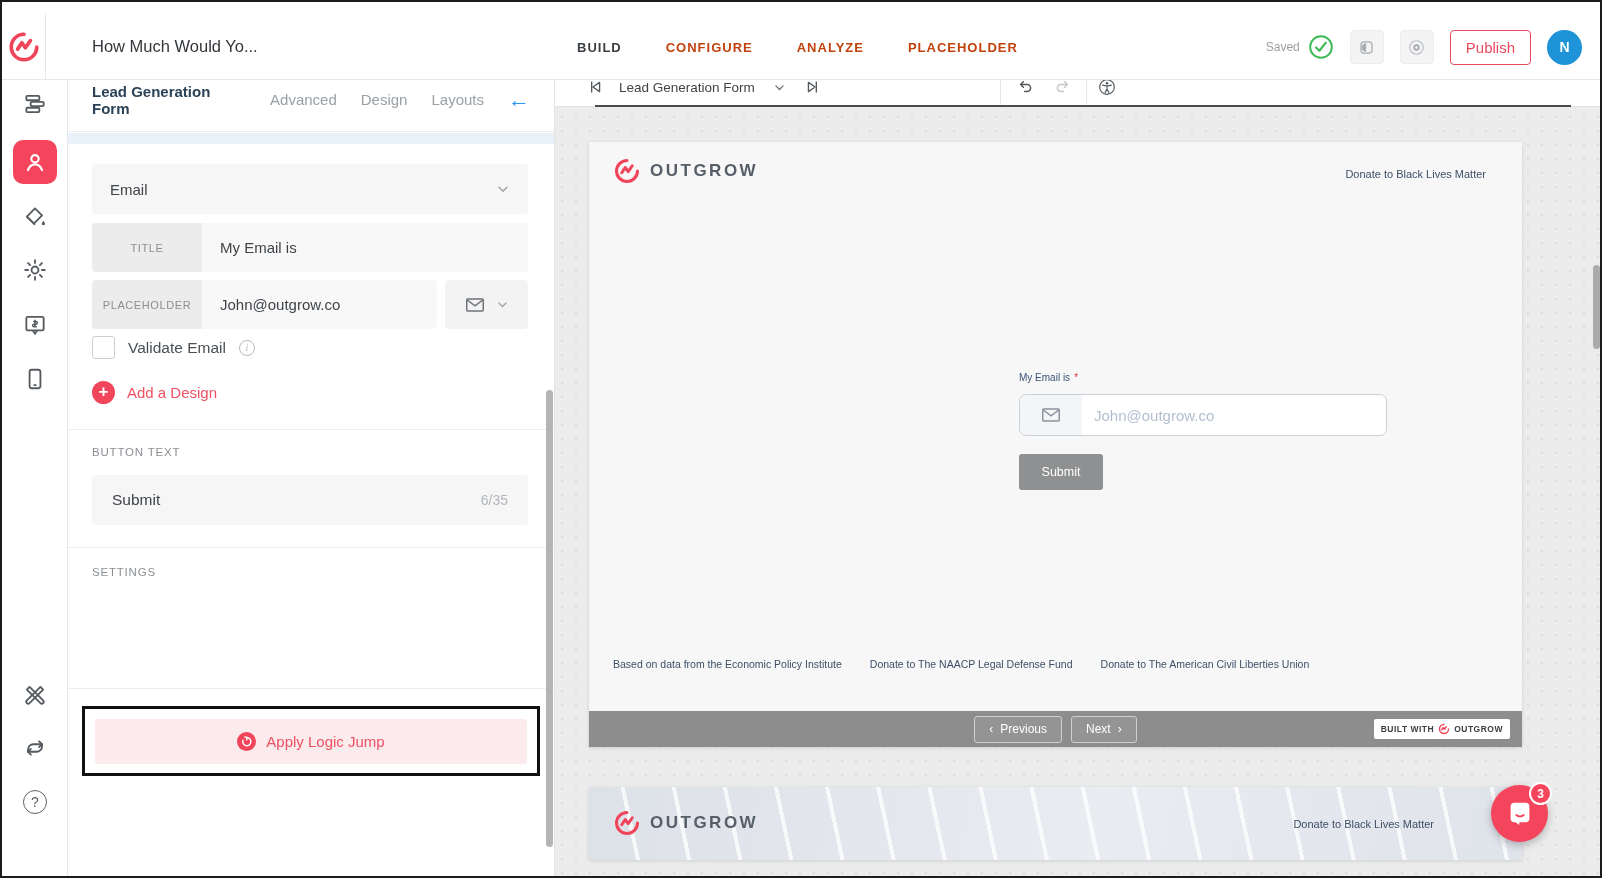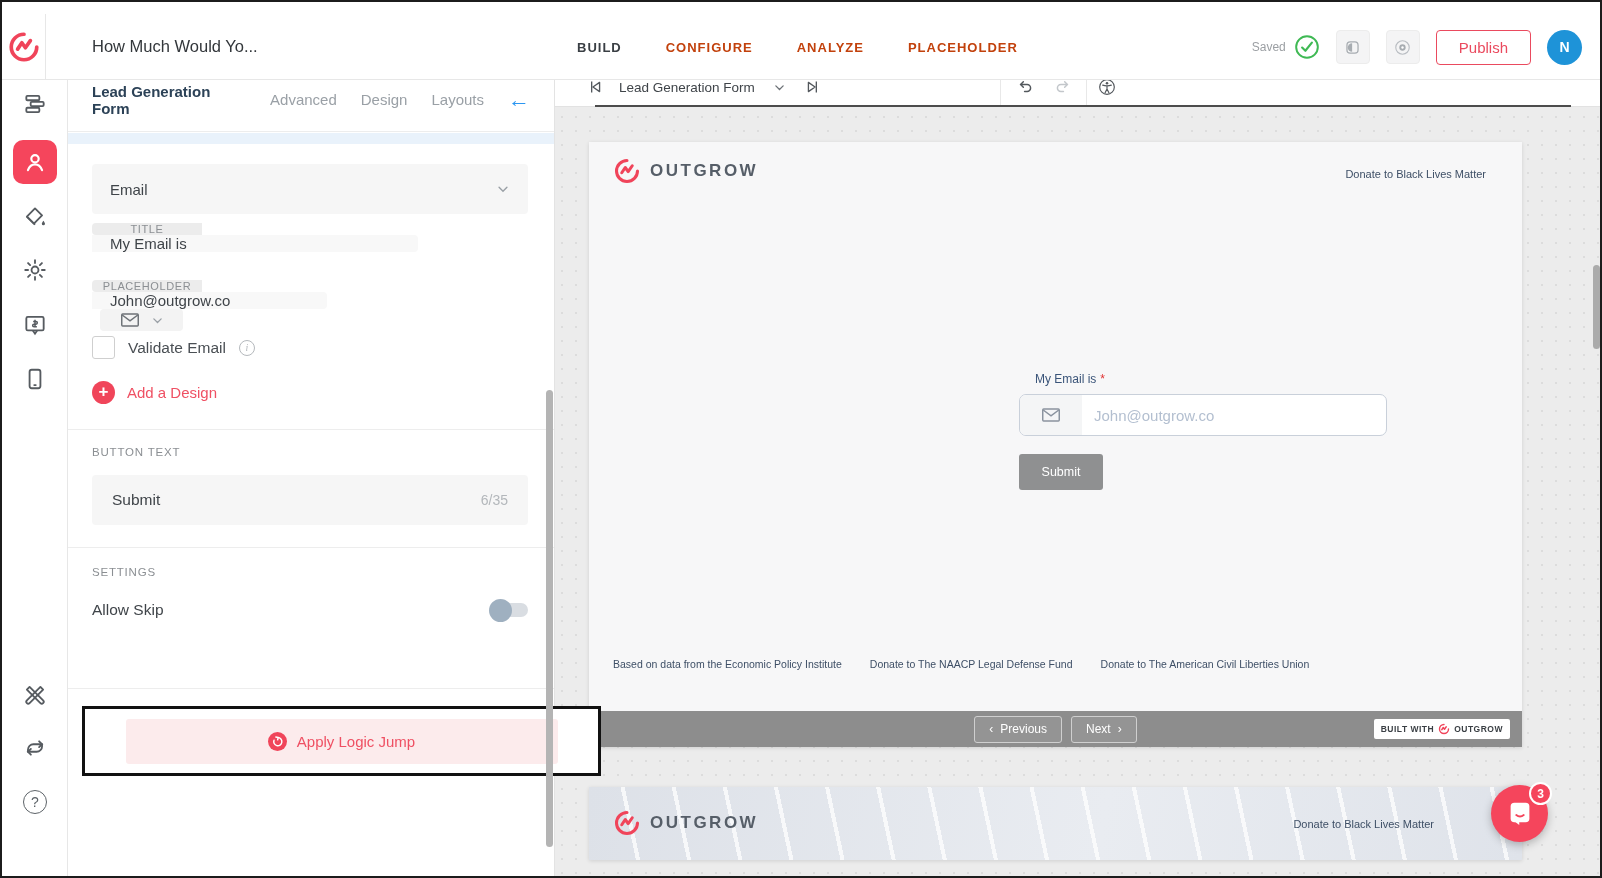--- a/index.html
+++ b/index.html
@@ -14,21 +14,21 @@
   .doc-title { position:absolute; left:90px; top:23px; font-size:16.5px; color:#33373b; font-weight:500; }
   .main-tabs { position:absolute; left:575px; top:0; height:66px; display:flex; align-items:center; gap:44px; }
   .main-tab { font-size:13px; letter-spacing:1px; color:#c2410c; cursor:pointer; font-weight:700; }
   .main-tab.active { color:#3a3f44; font-weight:700; }
   .topbar-right { position:absolute; right:18px; top:0; height:66px; display:flex; align-items:center; gap:16px; }
   .saved-wrap { display:flex; align-items:center; gap:8px; }
   .saved-label { font-size:12px; color:#9b9fa3; }
   .saved-check svg { width:26px; height:26px; display:block; }
   .sq-btn { width:34px; height:34px; background:#f4f4f5; border:1px solid #ececec; border-radius:4px; display:flex; align-items:center; justify-content:center; cursor:pointer; }
   .sq-btn svg { width:19px; height:19px; }
-  .publish-btn { height:35px; padding:0 22px; background:#fff; border:1px solid #ea4a5e; border-radius:4px; color:#ea4a5e; font-size:15px; display:flex; align-items:center; cursor:pointer; }
+  .publish-btn { height:35px; padding:0 15px; background:#fff; border:1px solid #ea4a5e; border-radius:4px; color:#ea4a5e; font-size:15px; display:flex; align-items:center; cursor:pointer; }
   .avatar { width:35px; height:35px; border-radius:50%; background:#1e93d8; color:#fff; font-size:14px; font-weight:700; display:flex; align-items:center; justify-content:center; cursor:pointer; }
 
   
   .iconbar { position:absolute; left:0; top:66px; width:66px; height:810px; background:#fff; border-right:1px solid #e7e7e7; z-index:20; }
   .rail-btn { position:absolute; left:11px; width:44px; height:44px; display:flex; align-items:center; justify-content:center; border-radius:10px; cursor:pointer; }
   .rail-btn svg { width:26px; height:26px; }
   .rail-btn.active { background:#f5455c; }
   .help-circle { width:24px; height:24px; border:1.6px solid #5d6368; border-radius:50%; color:#5d6368; font-size:14px; display:flex; align-items:center; justify-content:center; }
 
   
@@ -37,21 +37,21 @@
   .panel-tab { font-size:15px; color:#9aa0a6; cursor:pointer; }
   .panel-tab.primary { color:#2c4257; font-weight:700; }
   .back-arrow { margin-left:auto; color:#2b96f1; font-size:22px; line-height:1; cursor:pointer; }
   .blue-strip { position:absolute; left:0; top:65px; width:100%; height:11px; background:#e9f2fb; }
 
   .fld-select { position:absolute; left:24px; top:96px; width:436px; height:50px; background:#f6f6f6; border-radius:4px; display:flex; align-items:center; padding:0 18px; cursor:pointer; }
   .fld-select-value { font-size:15px; color:#3f4449; }
   .chev { margin-left:auto; }
   .chev svg { width:14px; height:14px; display:block; }
 
-  .kv-row { position:absolute; left:24px; display:flex; height:49px;flex-direction:column; }
+  .kv-row { position:absolute; left:24px; display:flex; height:49px; }
   .kv-label { width:110px; background:#ececec; border-radius:4px 0 0 4px; display:flex; align-items:center; justify-content:center; font-size:11px; letter-spacing:.6px; color:#8b8f93; }
   .kv-input { border:0; outline:0; background:#f8f8f8; border-radius:0 4px 4px 0; font-family:"Liberation Sans",sans-serif; font-size:15px; color:#3f4449; padding:0 18px; }
   .icon-select { margin-left:8px; width:83px; background:#f3f3f3; border-radius:4px; display:flex; align-items:center; justify-content:center; gap:10px; cursor:pointer; }
   .icon-select svg.env { width:22px; height:22px; }
 
   .check-row { position:absolute; left:24px; top:268px; display:flex; align-items:center; gap:13px; }
   .checkbox { width:23px; height:23px; border:1px solid #cfcfcf; border-radius:3px; background:#fff; cursor:pointer; }
   .check-label { font-size:15.5px; color:#4a4f54; }
   .info-dot { width:16px; height:16px; border:1.3px solid #b5b9bd; border-radius:50%; color:#b5b9bd; font-size:10px; display:flex; align-items:center; justify-content:center; font-style:italic; font-family:"Liberation Serif",serif; }
 
@@ -68,21 +68,21 @@
 
   .toggle-row { position:absolute; left:24px; width:436px; display:flex; align-items:center; }
   .toggle-label { font-size:15.5px; color:#3f4449; }
   .toggle { margin-left:auto; position:relative; width:37px; height:14px; border-radius:7px; cursor:pointer; }
   .toggle .knob { position:absolute; top:-4.5px; width:23px; height:23px; border-radius:50%; }
   .toggle.off { background:#d9dde2; }
   .toggle.off .knob { left:-2px; background:#9fb0c0; }
   .toggle.on { background:#9fd6f4; }
   .toggle.on .knob { right:-2px; background:#17a3ea; }
 
-  .logic-outer { position:absolute; left:14px; top:638px; width:519px; height:70px; border:3px solid #111; background:#fff; display:flex; align-items:center; justify-content:center;text-align:center; }
+  .logic-outer { position:absolute; left:14px; top:638px; width:458px; height:70px; border:3px solid #111; background:#fff; display:flex; align-items:center; justify-content:center;text-align:center; }
   .logic-btn { width:432px; height:45px; background:#fcebec; border-radius:3px; display:flex; align-items:center; justify-content:center; gap:10px; cursor:pointer; }
   .logic-icon { width:19px; height:19px; border-radius:50%; background:#f0455a; display:flex; align-items:center; justify-content:center; }
   .logic-icon svg { width:13px; height:13px; }
   .logic-label { font-size:15px; color:#ef5063; }
 
   .panel-scrollbar { position:absolute; right:1px; top:322px; width:7px; height:457px; background:#b4b4b4; border-radius:4px; }
 
   
   .canvas { position:absolute; left:553px; top:66px; width:1047px; height:810px; background:#ececec; background-image:radial-gradient(#dcdcdc 1px, transparent 1px); background-size:14px 14px; }
   .pv-toolbar { position:absolute; left:0; top:0; width:100%; height:39px; background:#fff; border-bottom:1px solid #e2e2e2; }
@@ -91,21 +91,21 @@
   .tb-sep { position:absolute; top:0; width:1px; height:38px; background:#e8e8e8; }
   .tb-title { font-size:13.5px; color:#3f4449; }
   .dark-rule { position:absolute; left:40px; top:37px; width:976px; height:2px; background:#4c4c4c; z-index:5; }
 
   
   .preview1 { position:absolute; left:34px; top:74px; width:933px; height:605px; background:#f7f7f8; box-shadow:0 1px 4px rgba(0,0,0,.12); }
   .pv-brand { position:absolute; display:flex; align-items:center; gap:9px; }
   .pv-brand svg { width:28px; height:28px; }
   .pv-brand .wordmark { font-size:17px; font-weight:700; letter-spacing:2.5px; color:#565e68; }
   .donate-link { position:absolute; font-size:11px; color:#3e4f66; cursor:pointer; }
-  .q-label { position:absolute; left:430px; top:230px; font-size:12px; color:#3a5479;margin-left:16px; }
+  .q-label { position:absolute; left:430px; top:230px; font-size:10px; color:#3a5479; }
   .q-label .req { color:#e03131; margin-left:4px; }
   .email-input { position:absolute; left:430px; top:252px; width:368px; height:42px; background:#fff; border:1px solid #c9d0da; border-radius:7px; display:flex; overflow:hidden; }
   .email-icon-cell { width:62px; background:#f4f5f6; display:flex; align-items:center; justify-content:center; }
   .email-icon-cell svg { width:22px; height:22px; }
   .email-field { border:0; outline:0; flex:1; font-family:"Liberation Sans",sans-serif; font-size:15px; color:#43526b; padding:0 12px; background:transparent; }
   .email-field::placeholder { color:#b3bfd0; }
   .pv-submit { position:absolute; left:430px; top:312px; width:84px; height:36px; background:#8f9091; border:0; border-radius:3px; color:#fff; font-size:12.5px; font-family:"Liberation Sans",sans-serif; cursor:pointer; }
   .pv-footer { position:absolute; left:24px; top:516px; }
   .pv-footer-row { display:flex; gap:28px; margin-bottom:5px; }
   .pv-flink { font-size:10.5px; color:#3e4f66; cursor:pointer; white-space:nowrap; }
@@ -287,26 +287,20 @@
     <div class="divider" style="top:361px"></div>
     <div class="section-label" style="top:378px">BUTTON TEXT</div>
     <div class="btntext-input">
       <input class="btntext-value" value="Submit" style="">
       <span class="btntext-counter">6/35</span>
     </div>
 
     <div class="divider" style="top:479px"></div>
     <div class="section-label" style="top:498px">SETTINGS</div>
 
-    <div class="toggle-row" style="top:533px">
-      <span class="toggle-label">Allow Skip</span>
-      <span class="toggle off">
-          <span class="knob"></span>
-        </span>
-    </div>
 
     <div class="divider" style="top:620px"></div>
 
     <div class="logic-outer">
       <div class="logic-btn">
         <span class="logic-icon">
           <svg viewBox="0 0 16 16" fill="none" stroke="#ffffff" stroke-width="1.8" stroke-linecap="round">
             <path d="M8.5 3.2a5 5 0 1 1-4.8 3.2"></path>
               <path d="M6 2.5l2.8.6-.6 2.8"></path>
           </svg>

